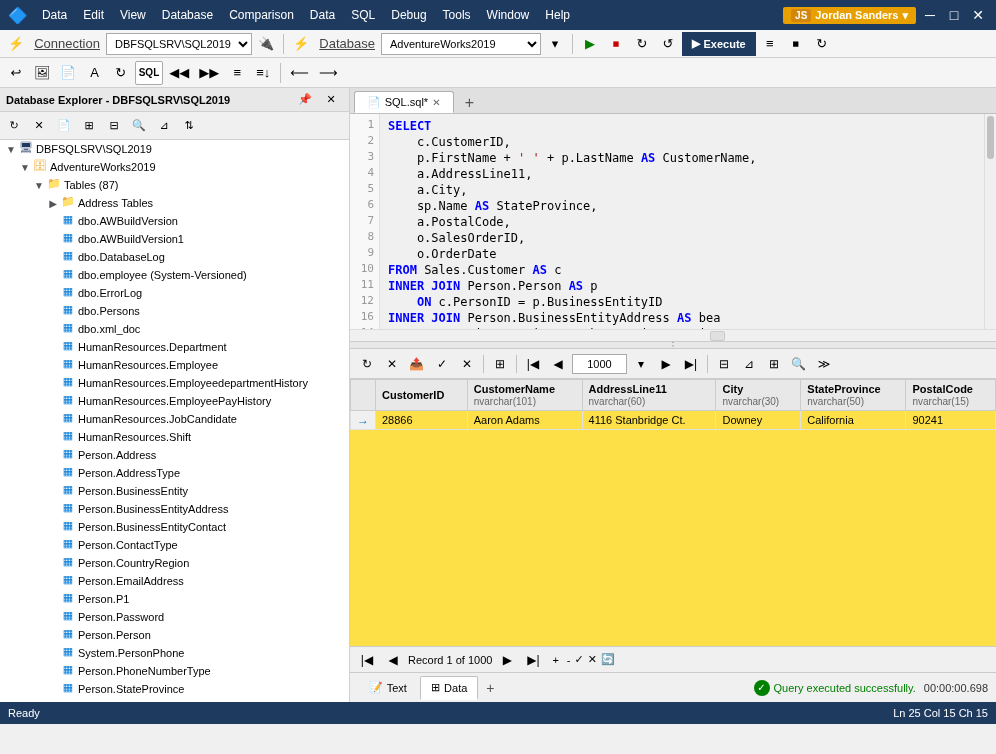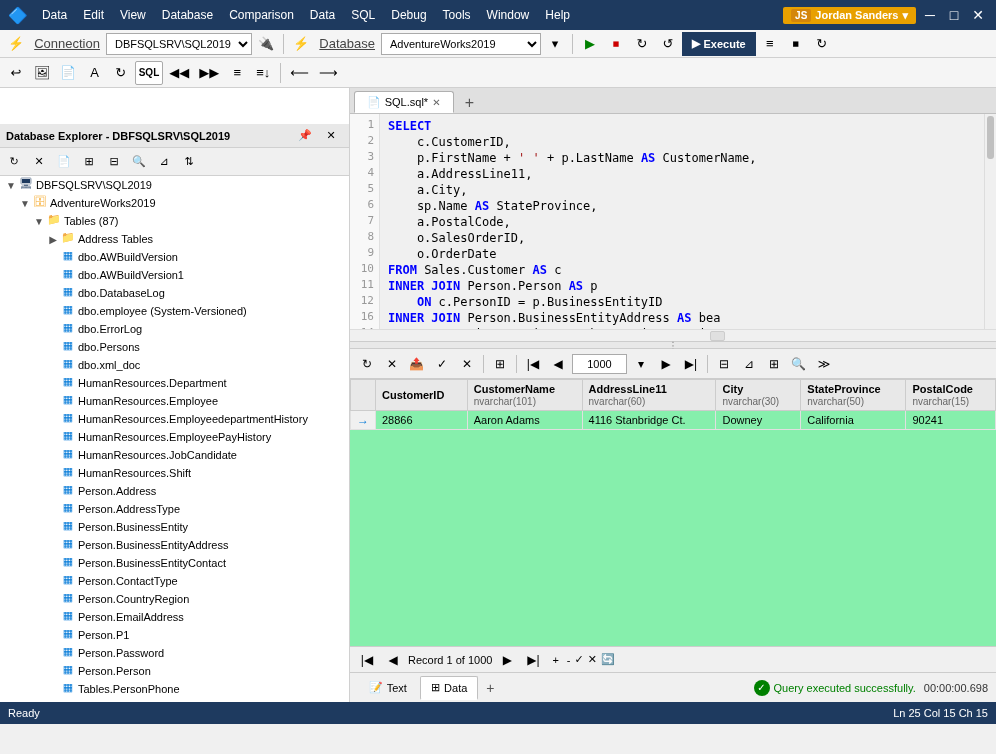--- a/index.html
+++ b/index.html
@@ -20,21 +20,21 @@
     .toolbar-sep { width: 1px; height: 20px; background: #c0c0c0; margin: 0 3px; }
     .toolbar-combo { height: 22px; border: 1px solid #aaa; background: #fff; padding: 0 4px; font-size: 11px; min-width: 80px; }
     .toolbar-label { font-size: 13px; color: #444; padding: 0 4px; text-decoration: underline; }
     .execute-btn { background: #1e3a5f; color: #fff; border: none; padding: 2px 10px; font-size: 11px; font-weight: bold; cursor: pointer; display: flex; align-items: center; gap: 3px; height: 24px; }
 
     
     .main-layout { display: flex; height: calc(754px - 30px - 60px); }
 
     
     .db-explorer { width: 350px; background: #fff; border-right: 1px solid #d0d0d0; display: flex; flex-direction: column; }
-    .panel-header { height: 24px; background: #e8e8e8; border-bottom: 1px solid #d0d0d0; display: flex; align-items: center; padding: 0 6px; justify-content: space-between; font-size: 11px; font-weight: bold; margin-top: 36px; }
+    .panel-header { height: 24px; background: #e8e8e8; border-bottom: 1px solid #d0d0d0; display: flex; align-items: center; padding: 0 6px; justify-content: space-between; font-size: 11px; font-weight: bold; }
     .panel-toolbar { height: 28px; background: #f0f0f0; border-bottom: 1px solid #d0d0d0; display: flex; align-items: center; padding: 0 2px; gap: 1px; }
     .tree-container { flex: 1; overflow-y: auto; overflow-x: hidden; }
     .tree-item { display: flex; align-items: center; padding: 1px 0; cursor: pointer; white-space: nowrap; }
     .tree-indent { display: inline-block; }
     .tree-arrow { display: inline-block; width: 14px; text-align: center; font-size: 10px; color: #555; }
     .tree-icon { display: inline-block; width: 16px; height: 16px; margin-right: 2px; vertical-align: middle; font-size: 11px; text-align: center; }
     .tree-text { font-size: 11px; vertical-align: middle; }
     .folder-icon { color: #f5a623; }
     .table-icon { color: #0078d7; }
     .db-icon { color: #1e3a5f; }
@@ -53,21 +53,21 @@
     .sql-content { flex: 1; overflow: auto; padding: 4px 8px; font-family: 'Consolas', monospace; font-size: 12px; line-height: 16px; white-space: pre; }
     @keyframes blink { 0%,50% { opacity: 1; } 51%,100% { opacity: 0; } }
 
     
     .results-toolbar { height: 30px; background: #f0f0f0; border-bottom: 1px solid #ccc; display: flex; align-items: center; padding: 0 6px; gap: 3px; }
     .results-btn { height: 22px; min-width: 22px; border: 1px solid transparent; background: transparent; cursor: pointer; display: flex; align-items: center; justify-content: center; font-size: 12px; padding: 0 2px; border-radius: 2px; }
     .page-input { width: 55px; height: 20px; border: 1px solid #aaa; text-align: center; font-size: 11px; }
     .results-sep { width: 1px; height: 18px; background: #c0c0c0; margin: 0 2px; }
 
     
-    .results-grid { flex: 1; overflow: auto; background: #86efac; min-height: 0; }
+    .results-grid { flex: 1; overflow: auto; background: #fde047; min-height: 0; }
     .grid-table { border-collapse: collapse; width: 100%; font-size: 11px; }
     .grid-header th { background: #e8e8e8; border: 1px solid #ccc; padding: 3px 6px; text-align: left; position: sticky; top: 0; z-index: 2; white-space: nowrap; font-weight: normal; }
     .grid-header th .col-name { font-weight: bold; display: block; }
     .grid-header th .col-type { color: #666; font-size: 10px; }
     .grid-row td { border: 1px solid #e0e0e0; padding: 2px 6px; white-space: nowrap; }
     .row-indicator { width: 18px; background: #f0f0f0; text-align: center; color: #555; }
     .row-arrow { color: #0078d7; font-size: 12px; }
 
     
     .bottom-bar { height: 30px; background: #f0f0f0; border-top: 1px solid #ccc; display: flex; align-items: center; justify-content: space-between; padding: 0 8px; }
@@ -360,21 +360,21 @@
           <div class="tree-item">
             <span class="tree-indent" style="width:46px;"></span>
       <span class="tree-arrow" style="color:transparent;">▶</span>
       <span class="tree-icon table-icon" style="font-size:11px;">▦</span>
       <span class="tree-text">Person.Person</span>
           </div>
           <div class="tree-item">
             <span class="tree-indent" style="width:46px;"></span>
       <span class="tree-arrow" style="color:transparent;">▶</span>
       <span class="tree-icon table-icon" style="font-size:11px;">▦</span>
-      <span class="tree-text">Tables.PersonPhone</span>
+      <span class="tree-text">System.PersonPhone</span>
           </div>
           <div class="tree-item">
             <span class="tree-indent" style="width:46px;"></span>
       <span class="tree-arrow" style="color:transparent;">▶</span>
       <span class="tree-icon table-icon" style="font-size:11px;">▦</span>
       <span class="tree-text">Person.PhoneNumberType</span>
           </div>
           <div class="tree-item">
             <span class="tree-indent" style="width:46px;"></span>
       <span class="tree-arrow" style="color:transparent;">▶</span>

